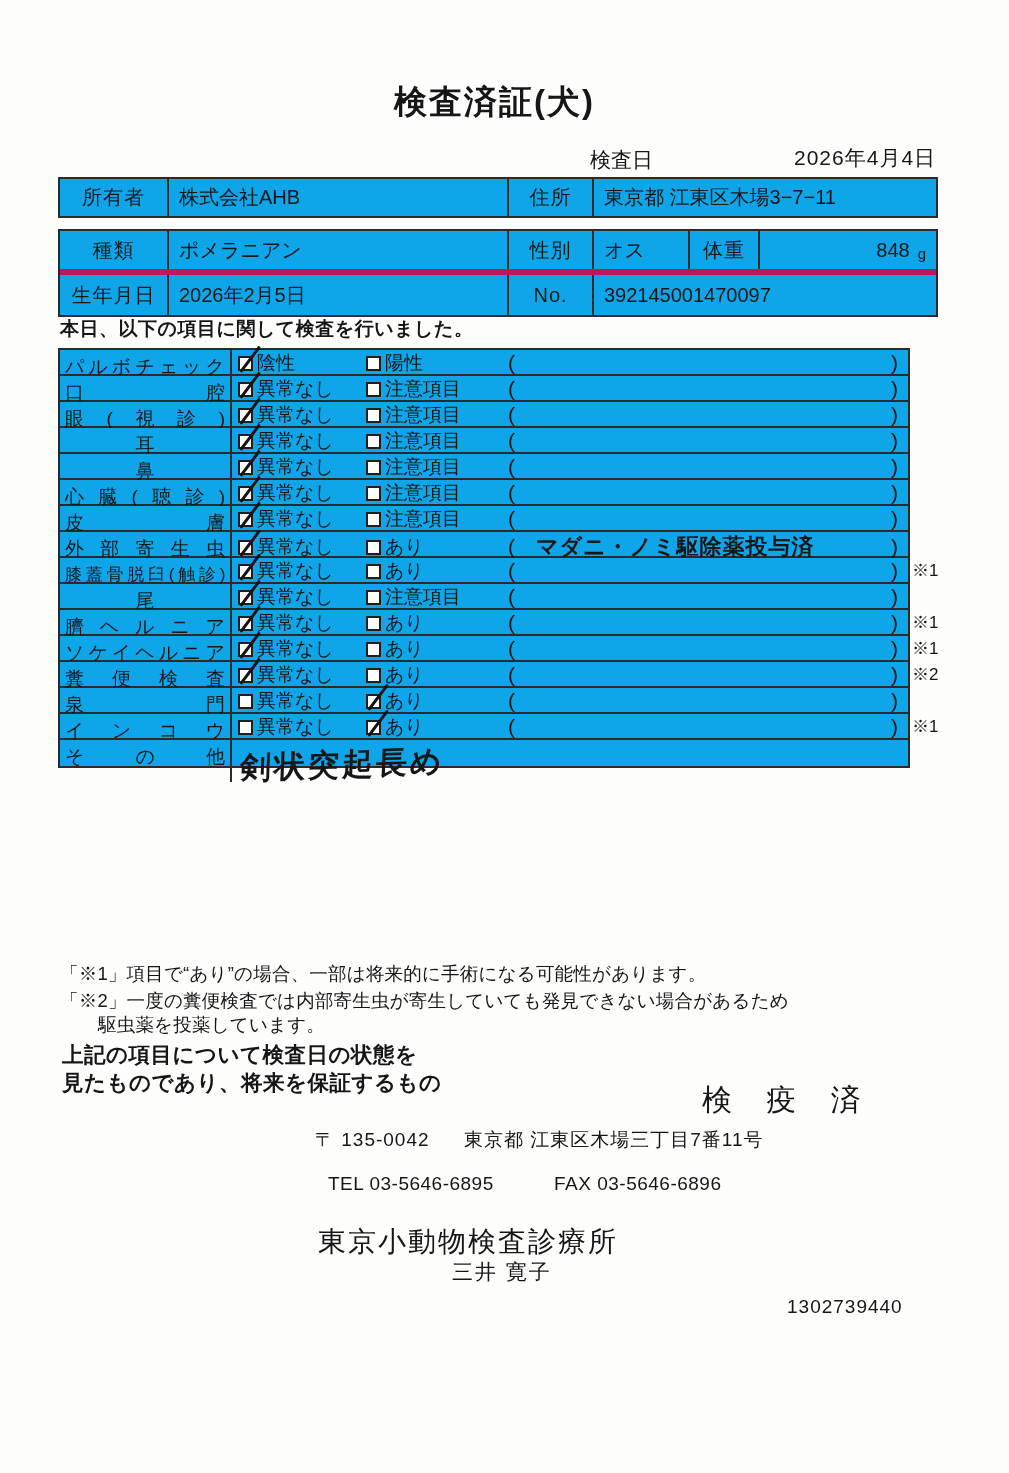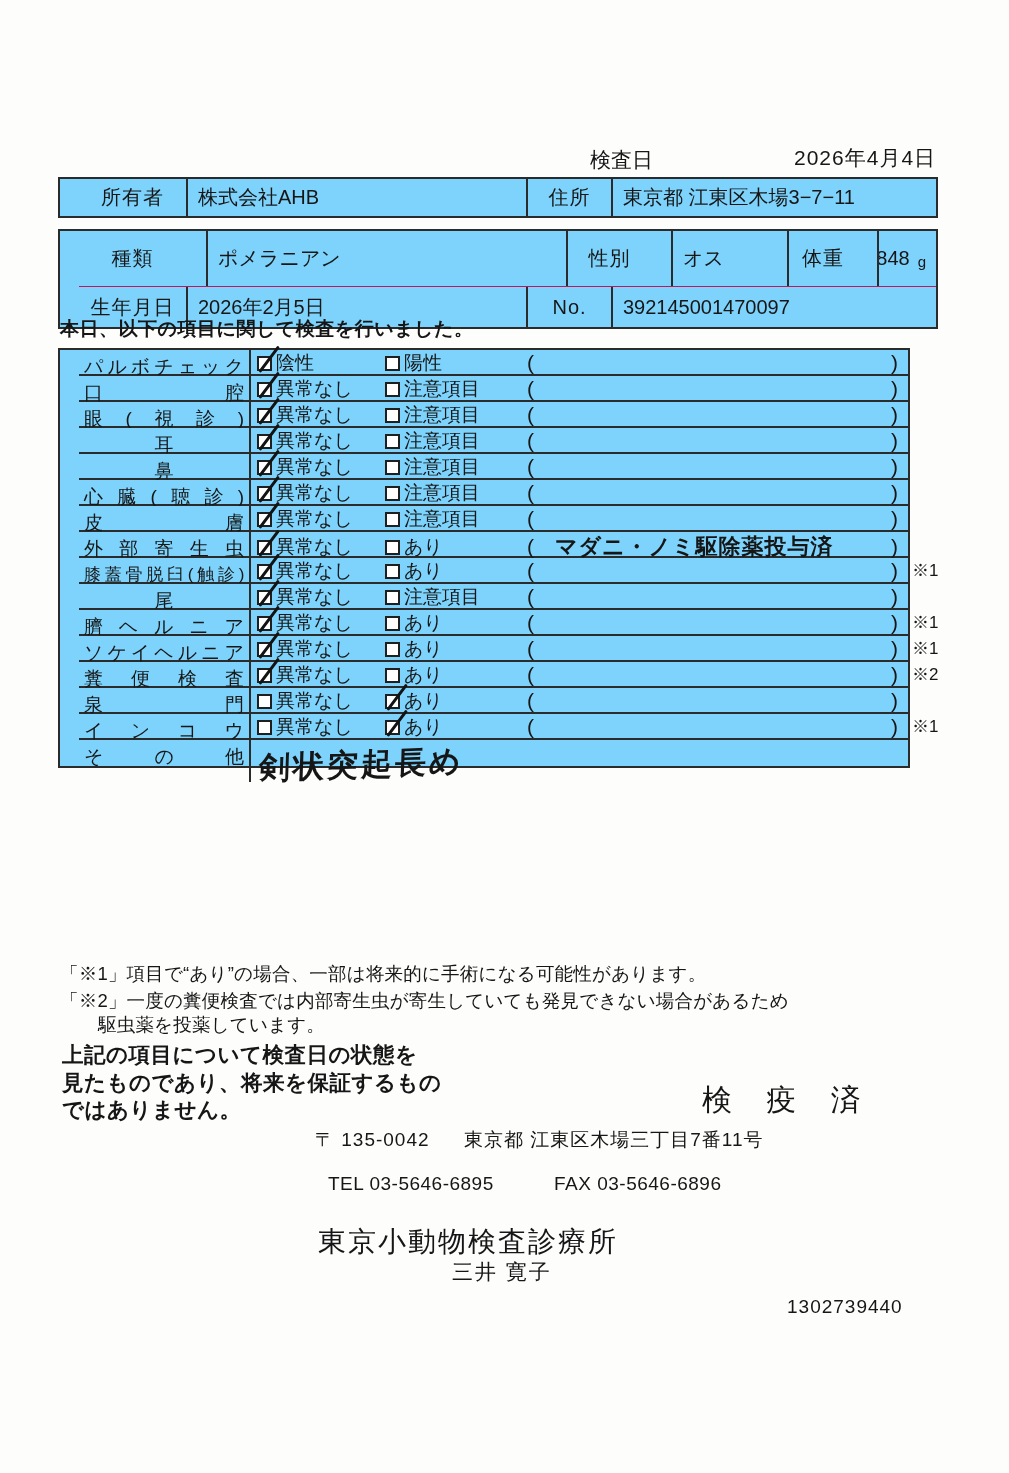--- a/index.html
+++ b/index.html
@@ -7,29 +7,29 @@
   body { font-family:"Liberation Sans", sans-serif; }
   .page { position:relative; width:1009px; height:1473px; background:#fdfdfc; color:#161616; overflow:hidden; }
   .abs { position:absolute; }
 
   
   .title { left:394px; top:80px; font-size:33px; font-weight:600; letter-spacing:2px; white-space:nowrap; }
   .date-label { left:590px; top:146px; font-size:21px; }
   .date-value { left:794px; top:144px; font-size:21px; letter-spacing:1px; }
 
   
-  .tbl { position:absolute; border:2px solid #2b2b2b; background:#7dd3fc;padding-left:19px; }
+  .tbl { position:absolute; border:2px solid #2b2b2b; background:#0ea5e9; }
   .row { display:grid; align-items:stretch; }
   .cell { border-left:2px solid #2b2b2b; display:flex; align-items:center; padding:0 10px; font-size:20px; white-space:nowrap; overflow:hidden; }
   .cell:first-child { border-left:none; }
   .cell.hd { justify-content:center; padding:0 4px; letter-spacing:1px; }
   .owner-tbl { left:58px; top:177px; width:880px; }
   .owner-tbl .row { grid-template-columns:107px 340px 85px 1fr; height:37px; }
   .info-tbl { left:58px; top:229px; width:880px; }
-  .info-r1 { grid-template-columns:107px 340px 85px 96px 70px 1fr; height:56px; border-bottom:1px solid #be185d;gap:20px; }
+  .info-r1 { grid-template-columns:107px 340px 85px 96px 70px 1fr; height:44px; border-bottom:6px solid #be185d; }
   .info-r2 { grid-template-columns:107px 340px 85px 1fr; height:40px; }
   .weight-cell { justify-content:flex-end; gap:8px; }
   .unit { font-size:15px; position:relative; top:3px; }
 
   .statement { left:60px; top:316px; font-size:19px; font-weight:600; letter-spacing:0.5px; }
 
   
   .exam-tbl { left:58px; top:348px; width:852px; }
   .exam-row { position:relative; display:grid; grid-template-columns:170px 1fr; height:26px; border-bottom:2px solid #2b2b2b; }
   .exam-row:last-child { border-bottom:none; }
@@ -65,20 +65,21 @@
   .fax { left:554px; top:1173px; font-size:19px; letter-spacing:0.5px; }
   .clinic { left:318px; top:1223px; font-size:28px; letter-spacing:2px; font-weight:500; }
   .vet { left:452px; top:1258px; font-size:21px; letter-spacing:2px; }
   .serial { left:787px; top:1296px; font-size:19px; letter-spacing:1px; }
 </style>
 </head>
 <body>
 
 <div class="page">
 
+  <div class="abs title">検査済証(犬)</div>
   <div class="abs date-label">検査日</div>
   <div class="abs date-value">2026年4月4日</div>
 
   <div class="tbl owner-tbl">
     <div class="row">
       <div class="cell hd">所有者</div>
       <div class="cell">株式会社AHB</div>
       <div class="cell hd">住所</div>
       <div class="cell">東京都 江東区木場3−7−11</div>
     </div>
@@ -417,21 +418,20 @@
 
   </div>
 
   <div class="abs fn fn1">「※1」項目で“あり”の場合、一部は将来的に手術になる可能性があります。</div>
   <div class="abs fn fn2">「※2」一度の糞便検査では内部寄生虫が寄生していても発見できない場合があるため</div>
   <div class="abs fn fn3">駆虫薬を投薬しています。</div>
 
   <div class="abs disclaimer">
     <div>上記の項目について検査日の状態を</div>
     <div>見たものであり、将来を保証するもの</div>
-    <div>ではありません。</div>
   </div>
 
   <div class="abs stamp">検 疫 済</div>
 
   <div class="abs postal-code">〒 135-0042</div>
   <div class="abs postal-address">東京都 江東区木場三丁目7番11号</div>
   <div class="abs tel">TEL 03-5646-6895</div>
   <div class="abs fax">FAX 03-5646-6896</div>
   <div class="abs clinic">東京小動物検査診療所</div>
   <div class="abs vet">三井 寛子</div>

